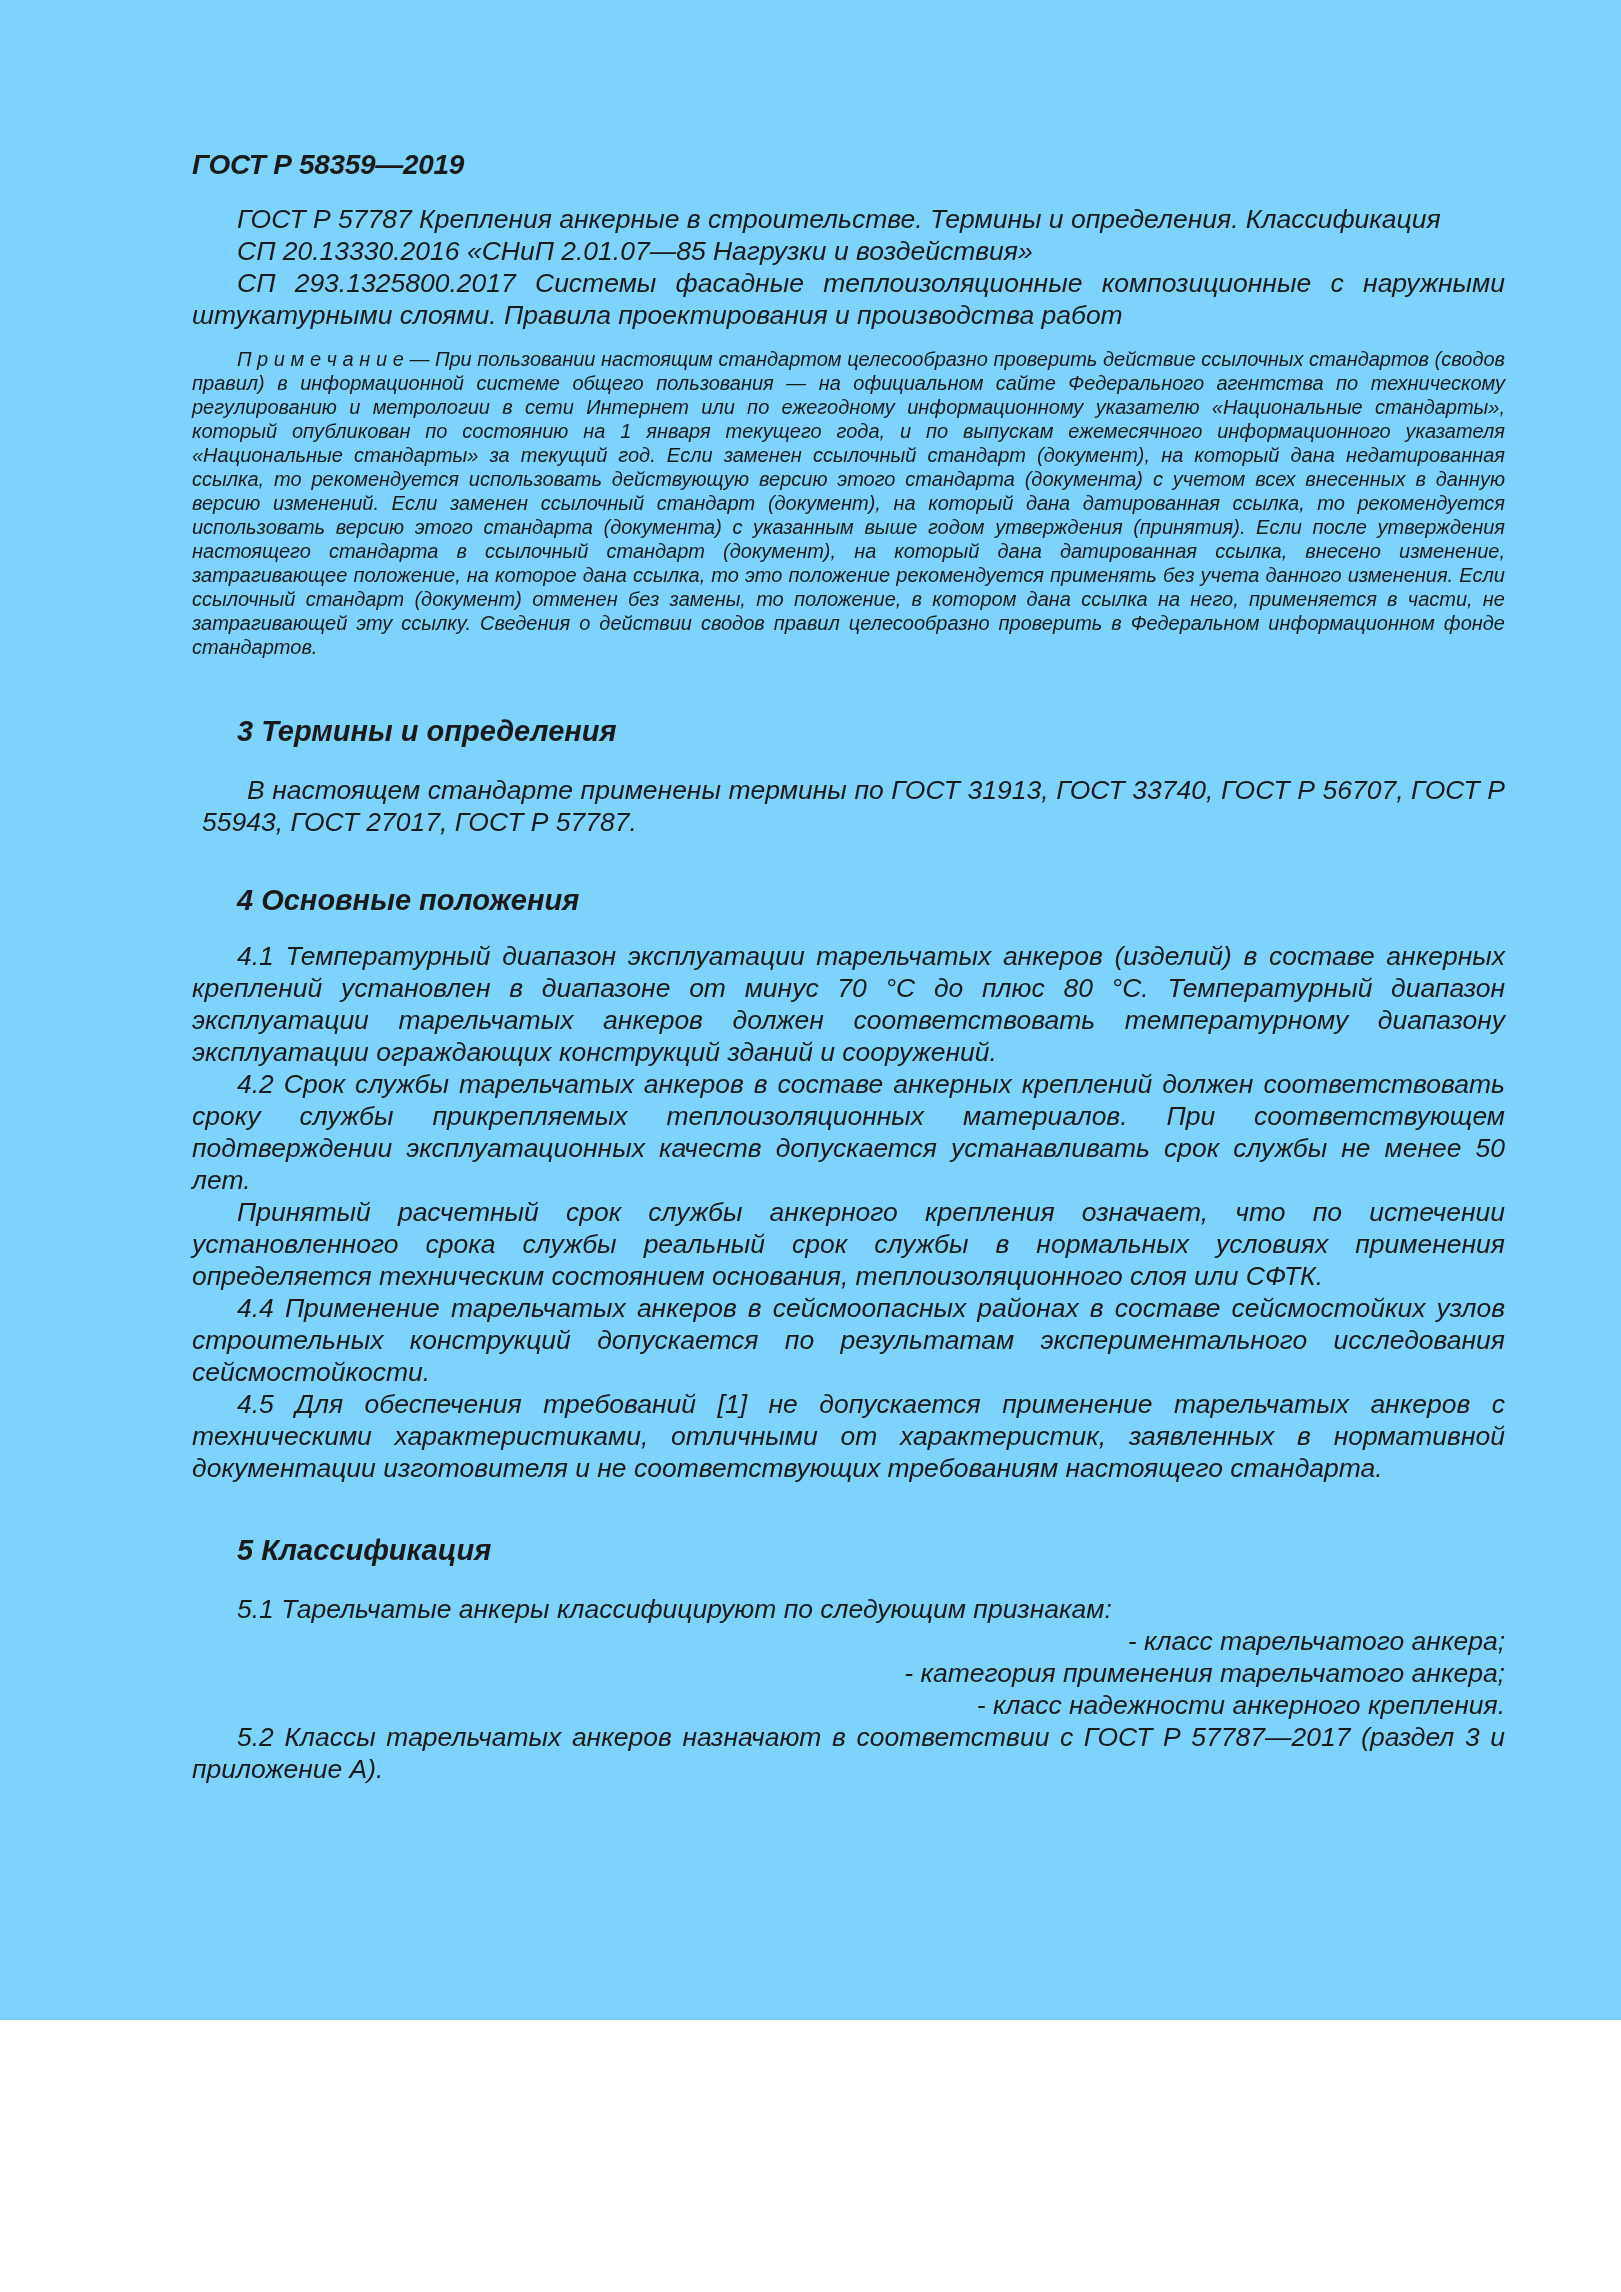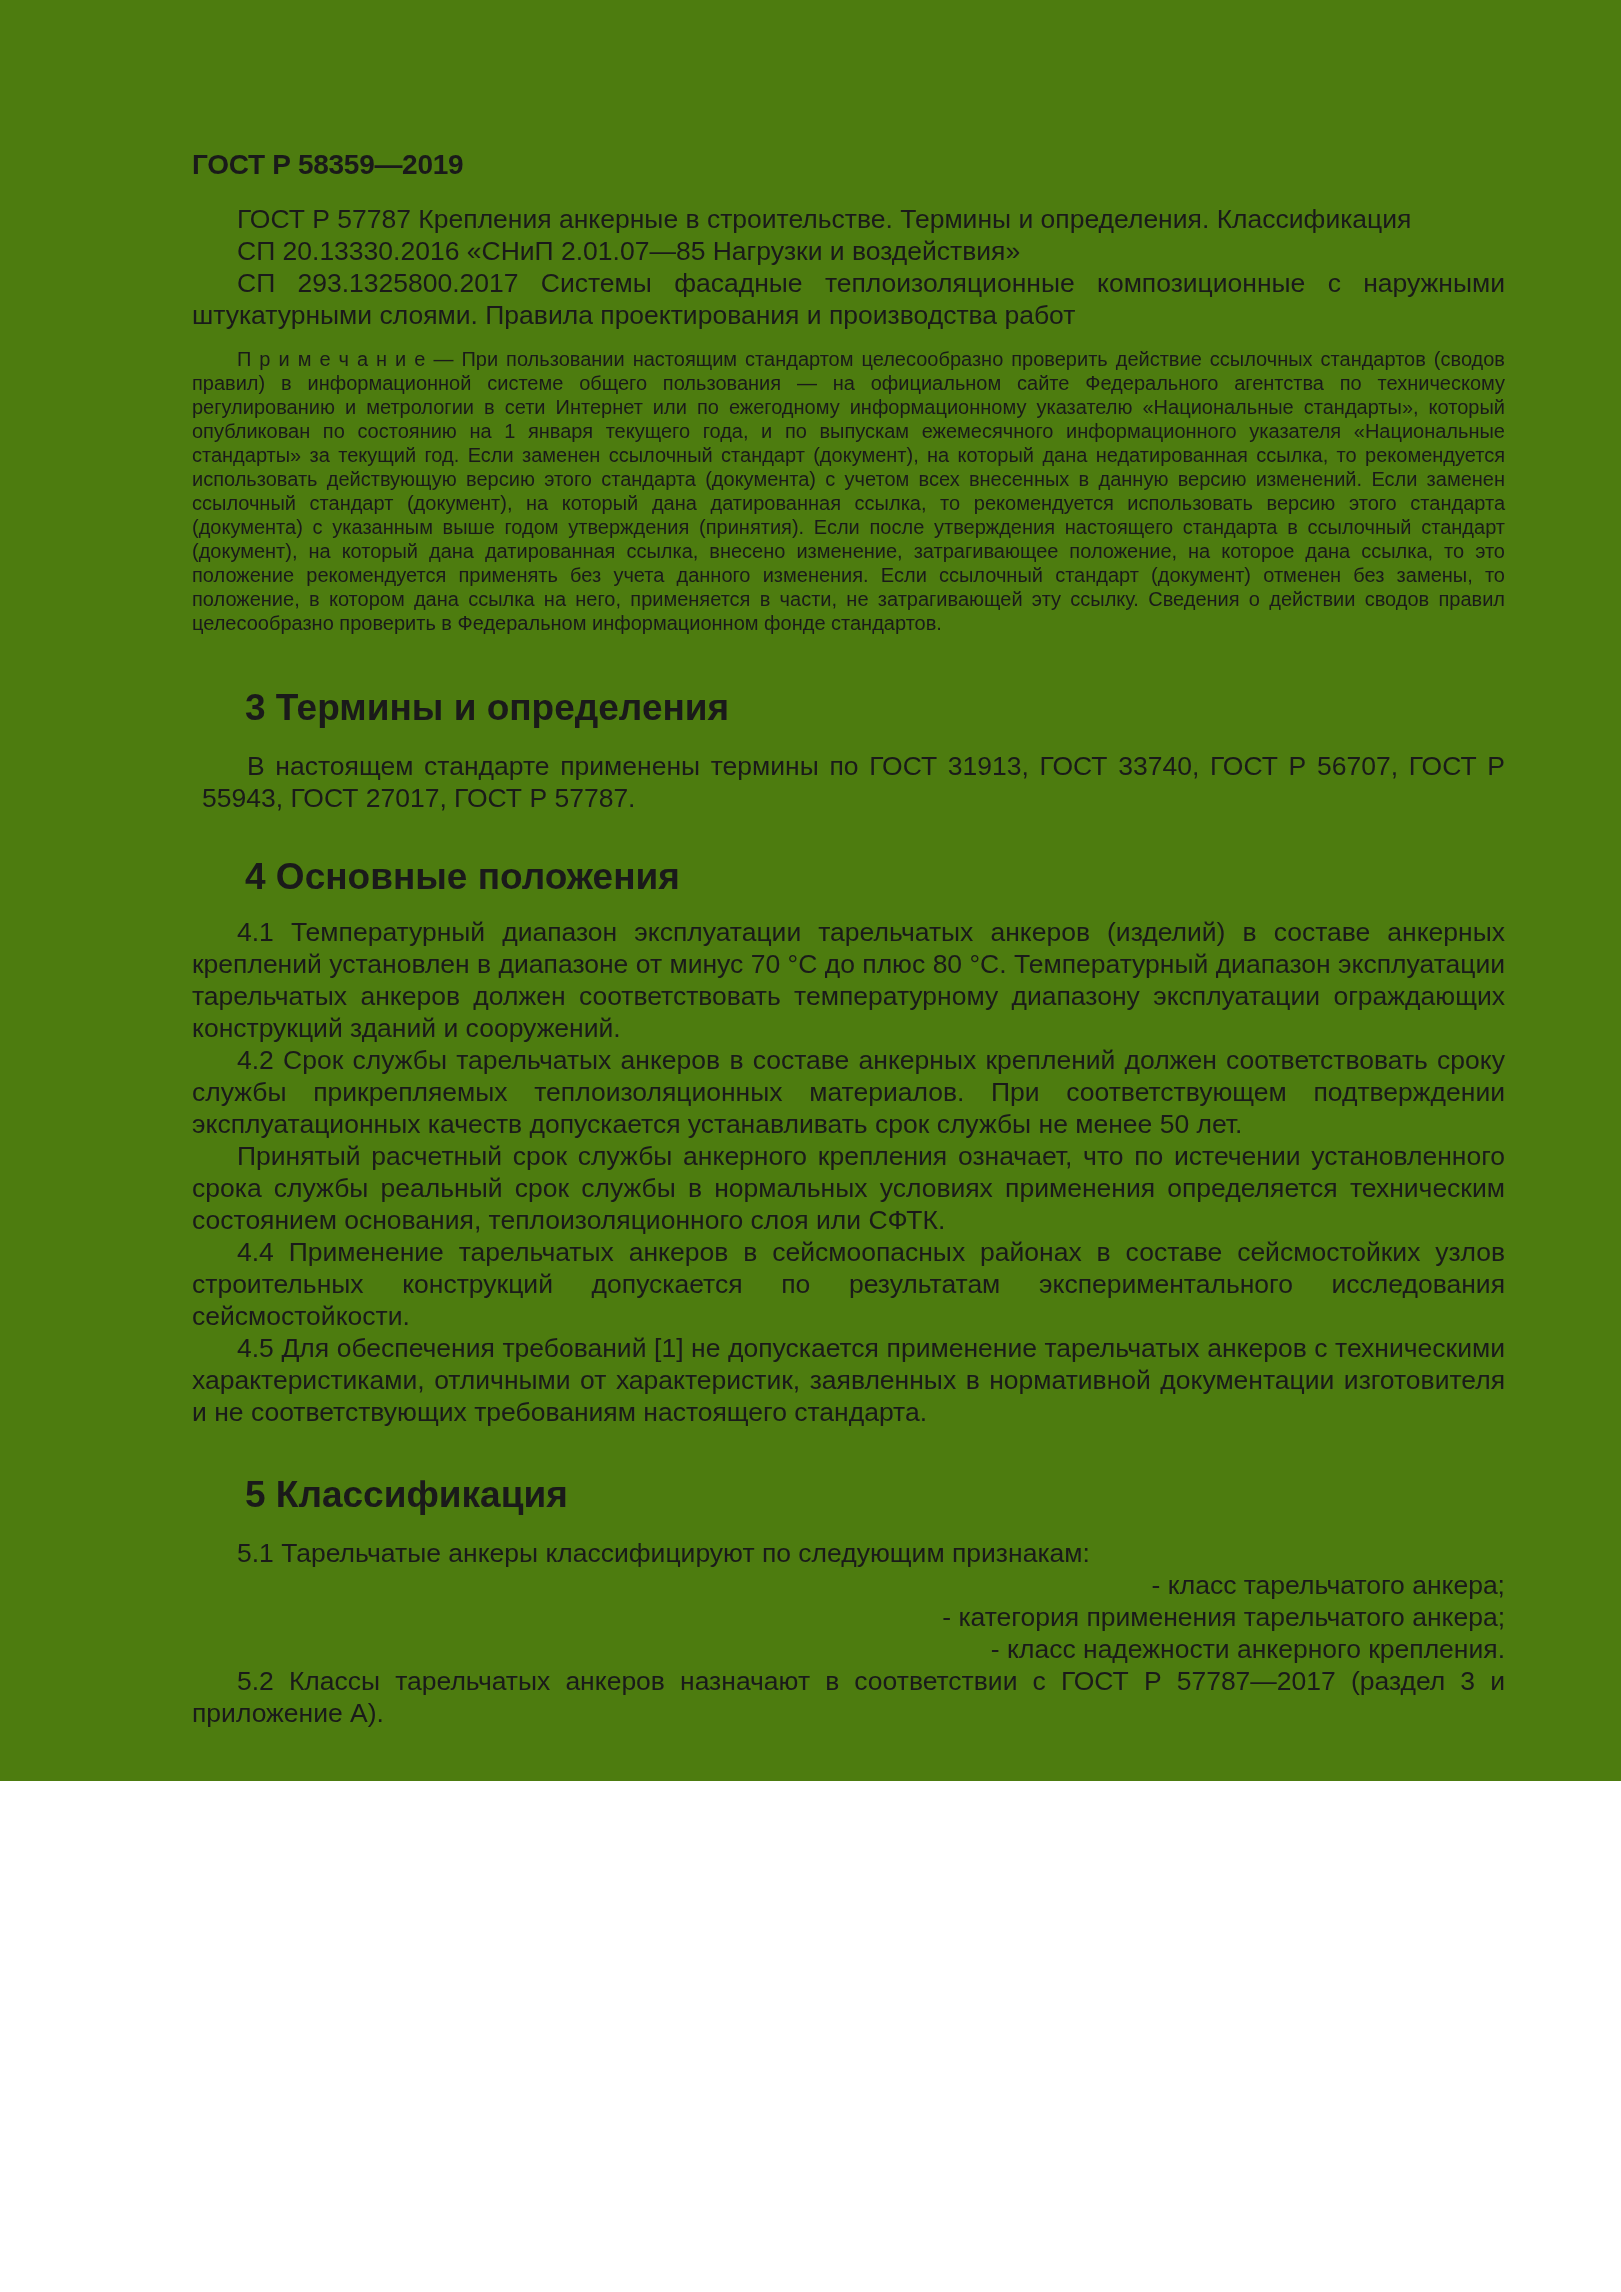--- a/index.html
+++ b/index.html
@@ -1,23 +1,24 @@
 <!DOCTYPE html>
 <html><head>
 <meta charset="utf-8">
 <style>
   html,body{margin:0;padding:0;background:#ffffff;}
   .page{
     position:relative;
     width:1621px;
-    height:1781px;
-    background:#4d7c0f;
+    height:2020px;
+    background:#7dd3fc;
     color:#1a1a1a;
     font-family:"Liberation Sans", sans-serif;
     overflow:hidden;
+    font-style:italic;
   }
   .content{
     position:absolute;
     left:192px;
     top:0;
     width:1313px;
   }
   .doc-header{
     margin:147px 0 0 0;
     font-size:28px;
@@ -34,22 +35,22 @@
     text-indent:45px;
   }
   .note{
     margin:15.7px 0 0 0;
     font-size:20px;
     line-height:24px;
     text-align:justify;
     text-indent:45px;
   }
   h2{
-    margin:8px;
-    font-size:37px;
+    margin:0;
+    font-size:29px;
     line-height:35px;
     font-weight:700;
     text-indent:45px;
   }
   .h-terms{margin-top:55px;}
   .h-provisions{margin-top:45px;}
   .h-class{margin-top:49px;}
   .para{
     margin:0;
     font-size:26.5px;

